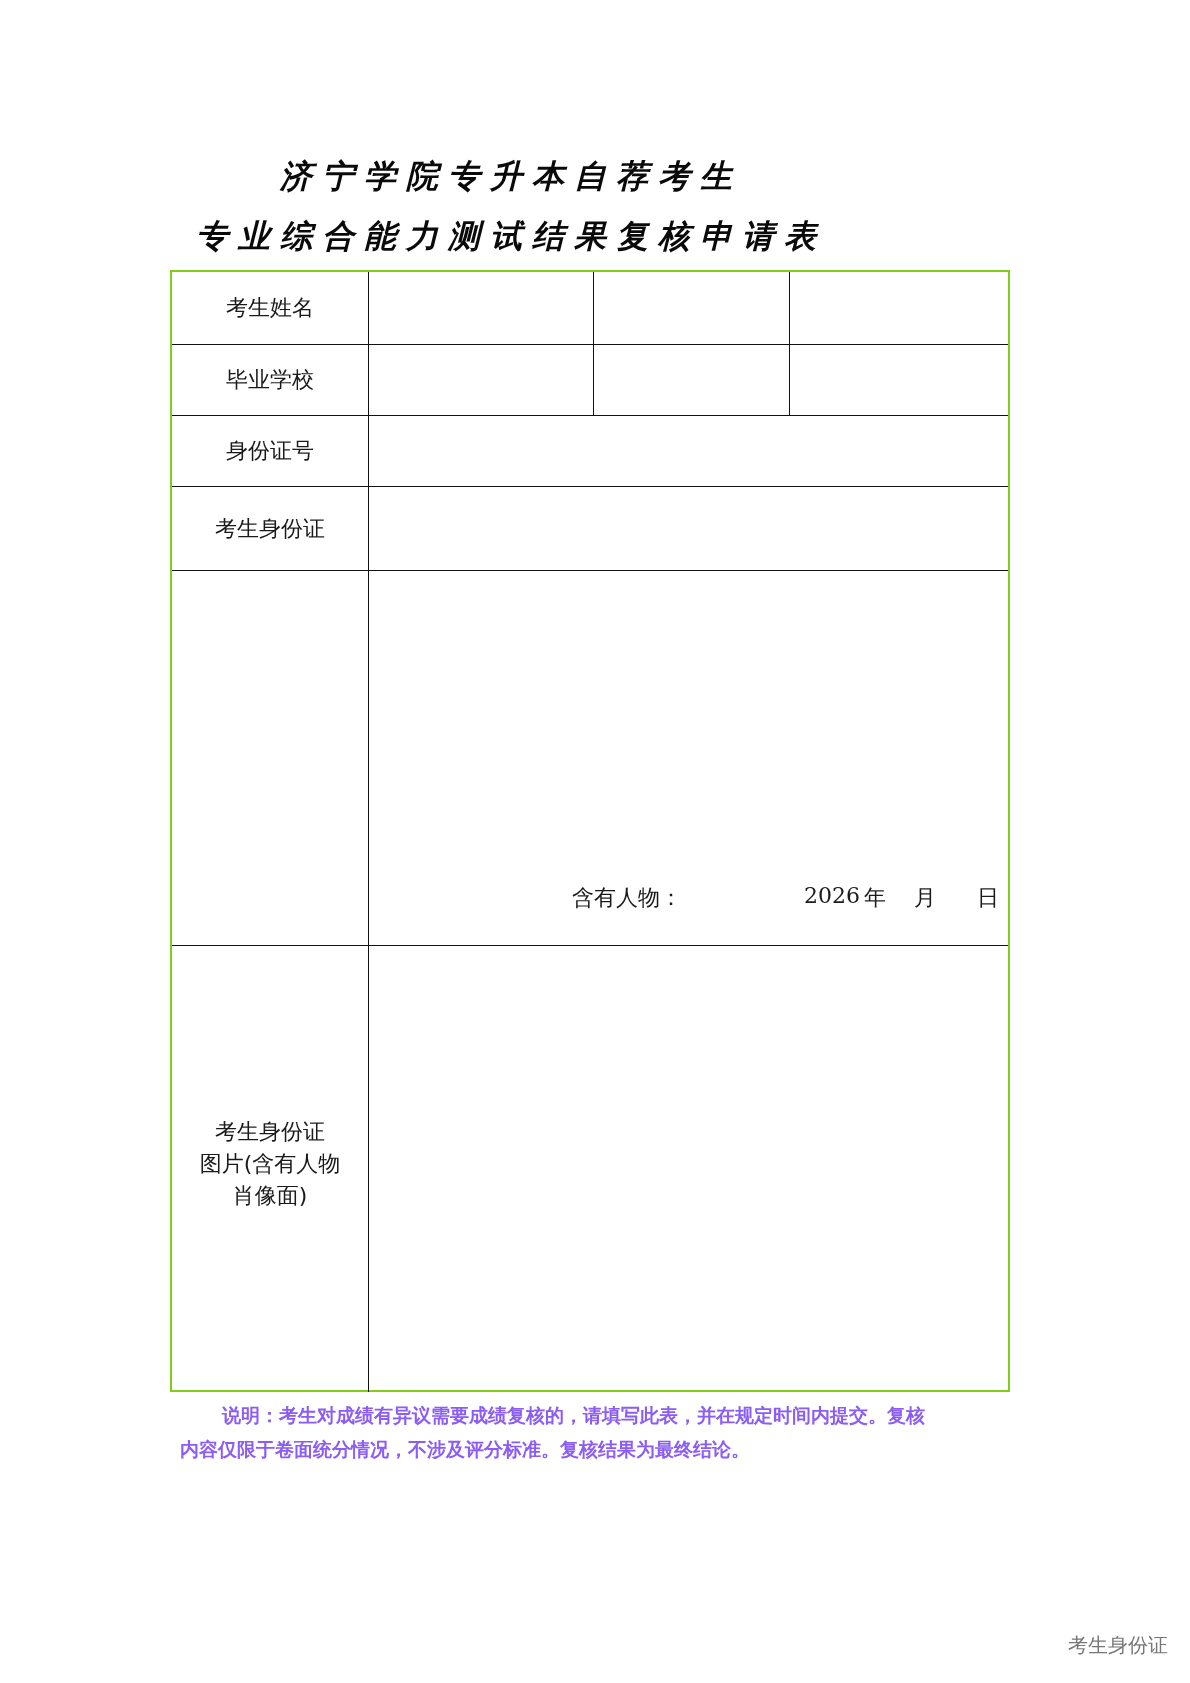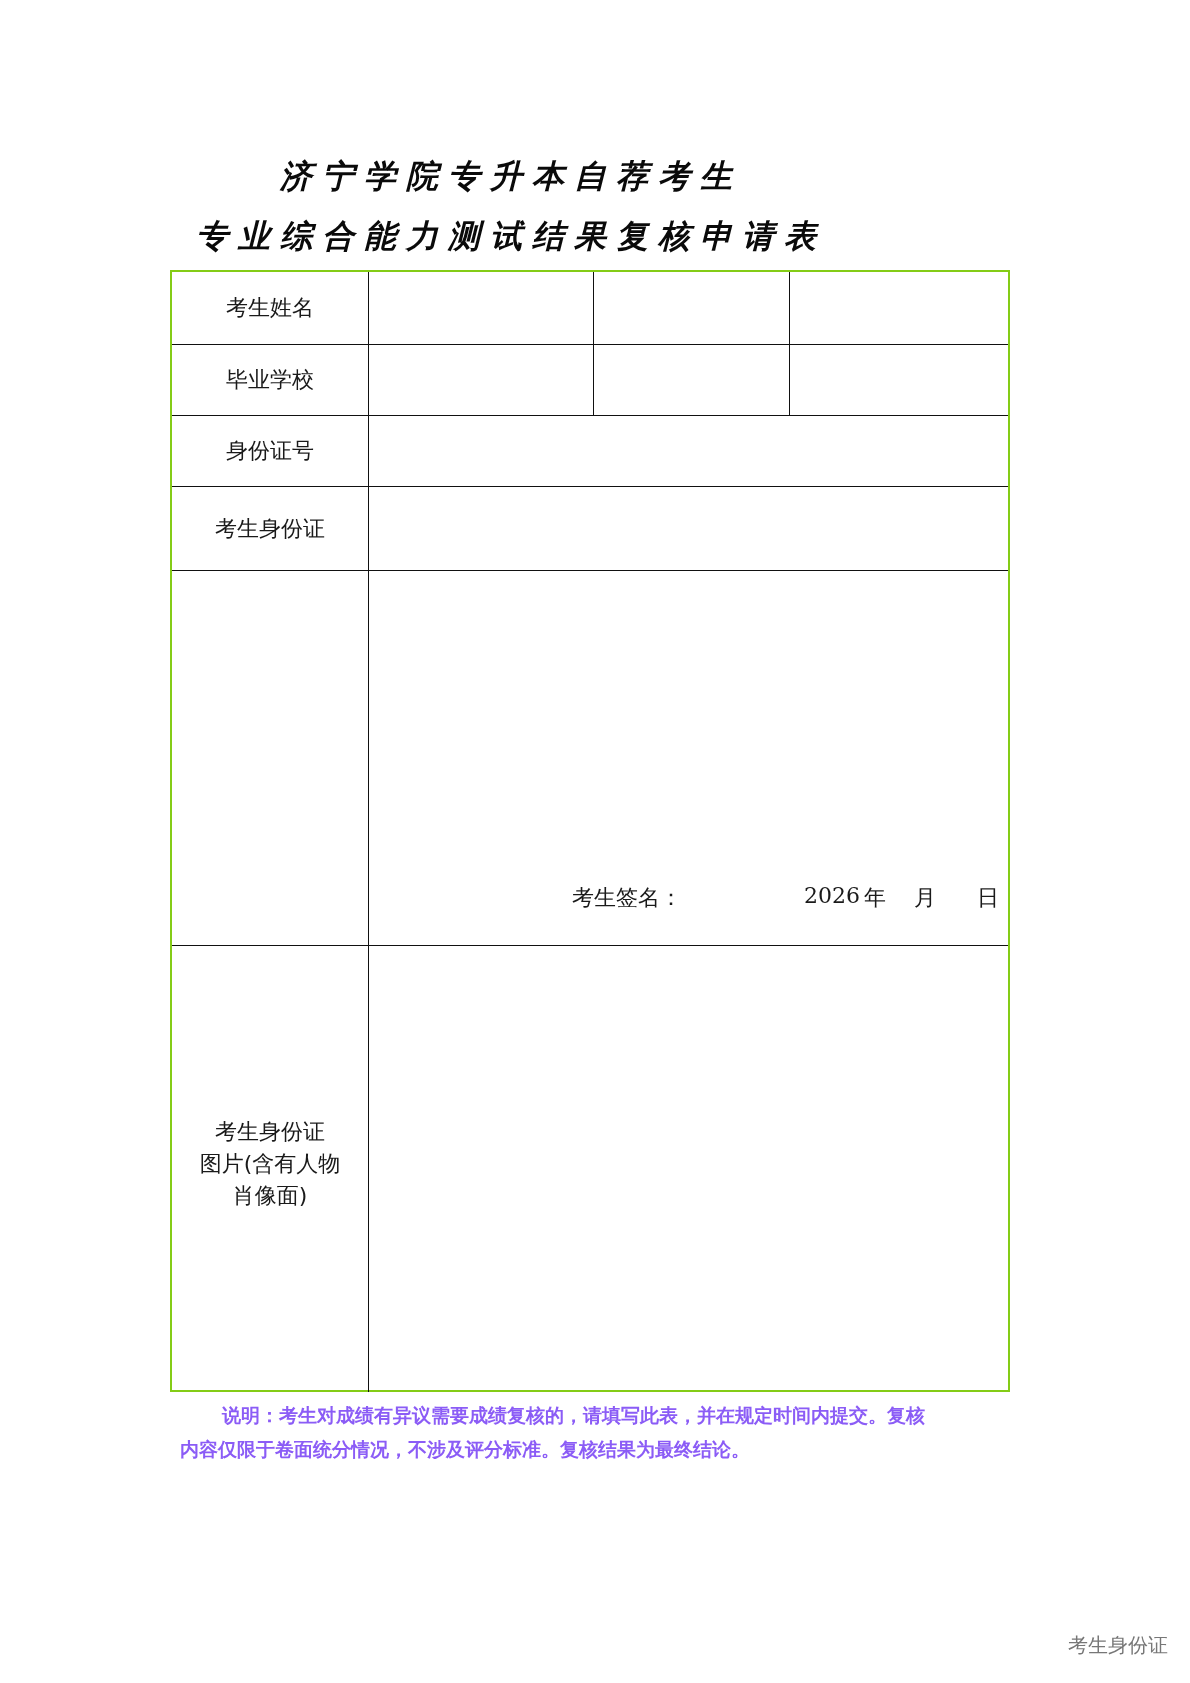--- a/index.html
+++ b/index.html
@@ -50,21 +50,21 @@
   <div class="field" style="left:198px; top:73px; width:222px; height:70px"></div>
   <div class="field" style="left:619px; top:73px; width:258px; height:70px"></div>
 
   <div class="cell-label" style="left:0; top:144px; width:196px; height:70px">身份证号</div>
   <div class="field" style="left:198px; top:144px; width:679px; height:70px"></div>
 
   <div class="cell-label" style="left:0; top:215px; width:196px; height:83px">考生身份证</div>
   <div class="field" style="left:198px; top:215px; width:679px; height:83px"></div>
 
   <div class="field" style="left:198px; top:299px; width:679px; height:300px"></div>
-  <div class="sig" style="left:400px; top:611px">考生签名：</div>
+  <div class="sig" style="left:400px; top:611px">含有人物：</div>
   <div class="field" style="left:520px; top:606px; width:110px; height:36px"></div>
   <div class="sig" style="left:632px; top:611px">2026</div>
   <div class="sig" style="left:692px; top:611px">年</div>
   <div class="sig" style="left:742px; top:611px">月</div>
   <div class="sig" style="left:805px; top:611px">日</div>
 
   <div class="cell-label" style="left:0; top:674px; width:196px; height:446px; flex-direction:column; justify-content:flex-start; padding-top:0">
     <div style="height:170px"></div>
     <span>考生身份证</span>
     <span>图片(含有人物</span>

